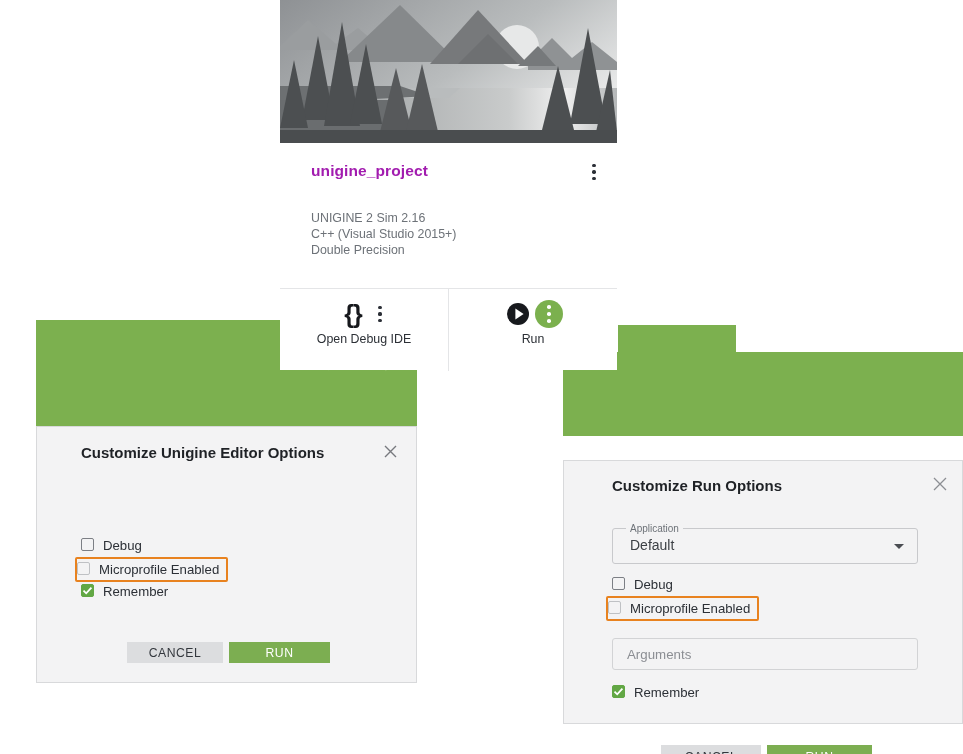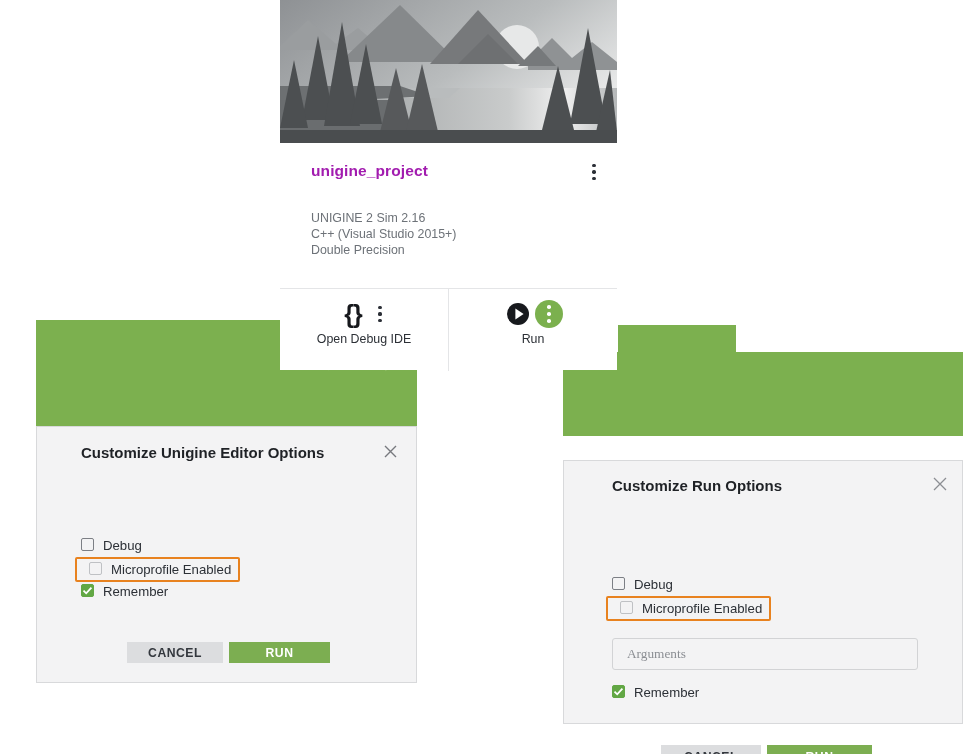--- a/index.html
+++ b/index.html
@@ -111,21 +111,21 @@
   #dialog-editor .dlg-close{right:13px;top:11px;}
   #dialog-run .dlg-close{right:9px;top:10px;}
 
   .text-field{
     position:absolute;box-sizing:border-box;
     background:transparent;border:1px solid #d2d3d5;border-radius:3px;
     display:flex;align-items:center;padding-left:14px;
     font-size:13.3px;color:#8b8e93;
   }
   #field-additional{left:44px;top:66px;width:295px;height:30px;}
-  #field-arguments{left:48px;top:177px;width:306px;height:32px;font-family:Liberation Serif, serif;}
+  #field-arguments{left:48px;top:177px;width:306px;height:32px;}
 
   
   #select-application{
     position:absolute;left:48px;top:67px;width:306px;height:36px;
     box-sizing:border-box;border:1px solid #c8c9cc;border-radius:3px;
     background:transparent;cursor:pointer;
   }
   #select-application .notch{
     position:absolute;left:13px;top:-7px;background:#f3f3f4;padding:0 4px;
     font-size:10px;color:#6d7278;line-height:13px;
@@ -147,27 +147,27 @@
     width:13px;height:13px;box-sizing:border-box;border:1.6px solid #7c7f85;
     border-radius:2px;background:transparent;flex:0 0 auto;
     display:flex;align-items:center;justify-content:center;
   }
   .cbox.light{border-color:#bfc1c4;}
   .cbox.on{background:#62a744;border-color:#62a744;}
   .cbox.on svg{display:block;}
   .cbox svg{display:none;}
   .check-label{margin-left:9px;font-size:13.2px;color:#2c3036;white-space:nowrap;}
   .hl-box{
-    border:2px solid #e8821f;padding:3px 7px 3px 12px;border-radius:2px;
+    border:2px solid #e8821f;padding:3px 7px 3px 0;border-radius:2px;
   }
 
   .btn{
     position:absolute;box-sizing:border-box;
     display:flex;align-items:center;justify-content:center;
-    font-size:12.2px;font-weight:bold;letter-spacing:0.5px;cursor:pointer;
+    font-size:12.2px;font-weight:normal;letter-spacing:0.5px;cursor:pointer;
   }
   .btn-cancel{background:#dcdddf;color:#33373d;}
   .btn-run{background:#7cae51;color:#ffffff;}
   
   .in-dlg{position:absolute;}
 </style>
 </head>
 <body>
 
 <div class="callout" id="callout-left-top"></div>
@@ -326,20 +326,25 @@
 
 <div class="dialog" id="dialog-run">
 
   <div class="dlg-title">Customize Run Options</div>
   <div class="dlg-close">
     <svg width="14" height="14" viewBox="0 0 14 14">
       <path d="M1 1 L13 13 M13 1 L1 13" stroke="#8c8e93" stroke-width="1.3" fill="none"></path>
     </svg>
   </div>
 
+  <div id="select-application">
+    <span class="notch">Application</span>
+    <span class="sel-val">Default</span>
+    <span class="caret"></span>
+  </div>
 
   <div class="check-row" style="left:48px;top:116px;">
     <span class="cbox">
       
     </span>
     <span class="check-label">Debug</span>
   </div>
 
   <div class="check-row hl-box" style="left:42px;top:135px;">
     <span class="cbox light">

